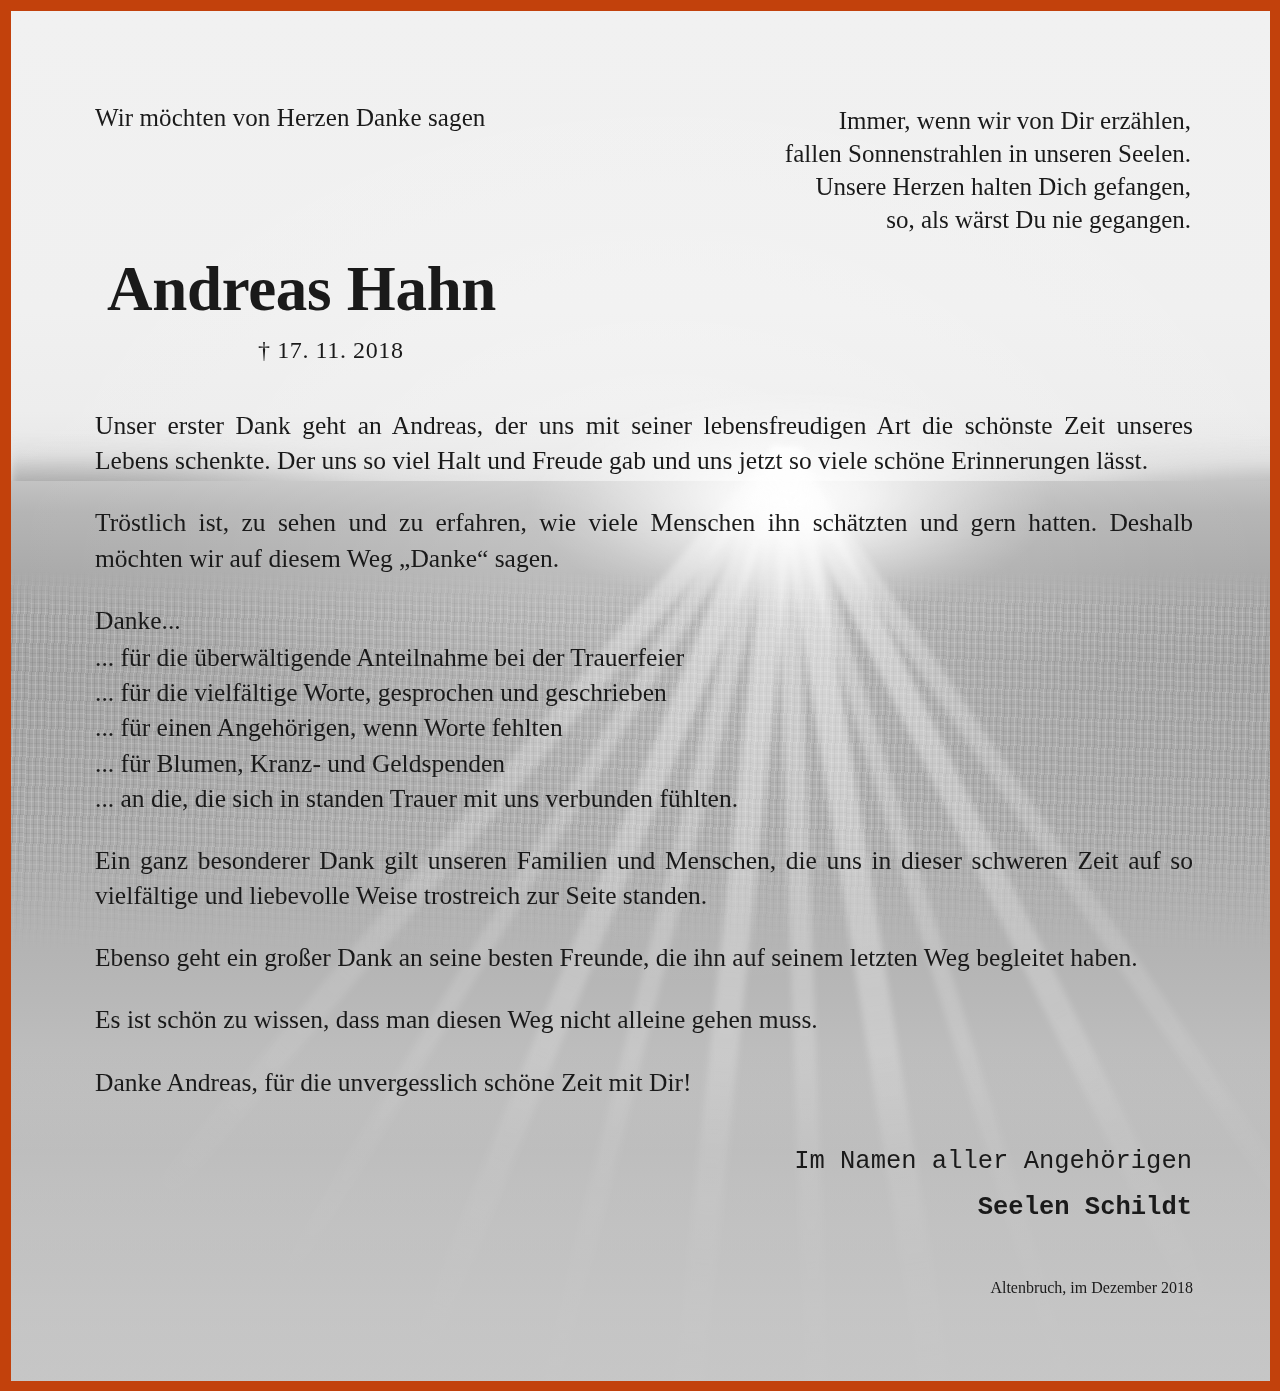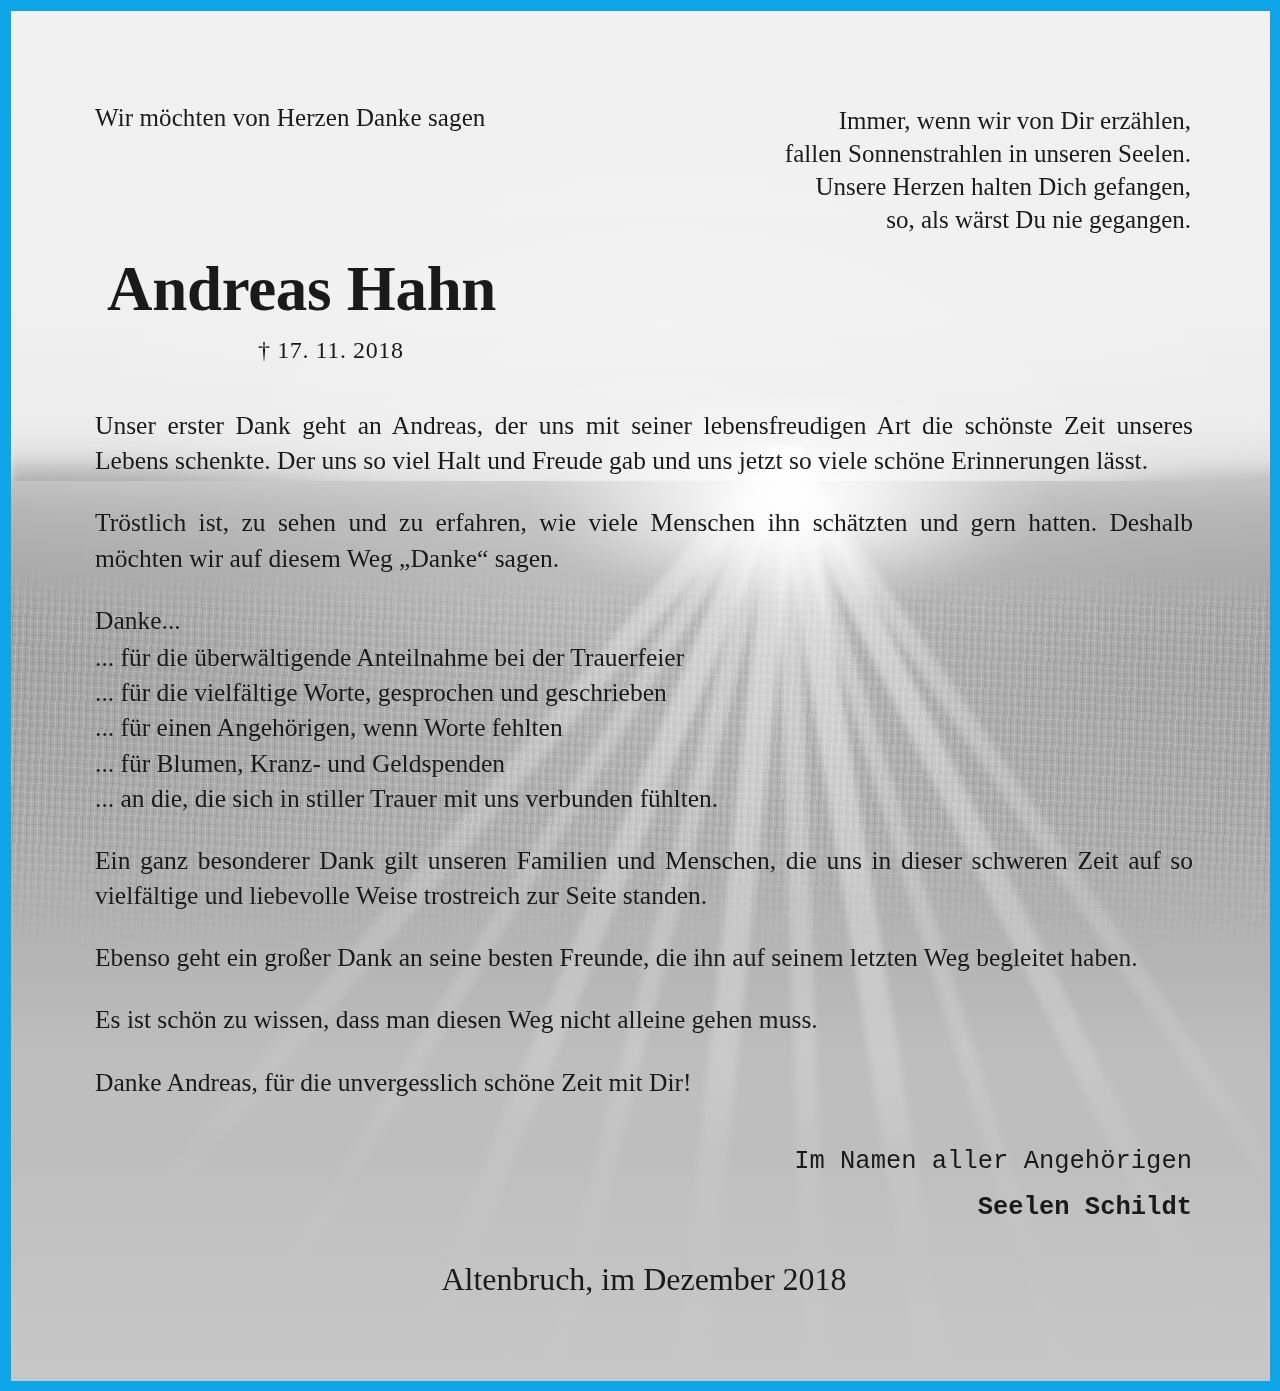--- a/index.html
+++ b/index.html
@@ -9,21 +9,21 @@
   }
   body {
     font-family: "Liberation Serif", "DejaVu Serif", serif;
   }
 
   #notice {
     position: relative;
     width: 1280px;
     height: 1391px;
     box-sizing: border-box;
-    background: #0ea5e9;
+    background: #c2410c;
     padding: 11px 10px 10px 11px;
     overflow: hidden;
   }
 
   #canvas {
     position: relative;
     width: 100%;
     height: 100%;
     overflow: hidden;
     background: #c9c9c9;
@@ -238,23 +238,23 @@
     line-height: 1.45;
     padding-right: 1px;
     font-family: Liberation Mono, monospace;
   }
   .signature .sig-name {
     font-weight: bold;
     margin-top: 9px;
   }
 
   .place-date {
-    margin-top: 34px;
-    font-size: 32px;
-    text-align: center;
+    margin-top: 52px;
+    font-size: 16px;
+    text-align: right;
   }
 </style>
 </head>
 <body>
 
 <div id="notice">
   <div id="canvas">
 
     <div class="bg-layer bg-sky"></div>
     <div class="bg-layer bg-hill-left"></div>
@@ -299,21 +299,21 @@
 
         <div class="para">Unser erster Dank geht an Andreas, der uns mit seiner lebensfreudigen Art die schönste Zeit unseres Lebens schenkte. Der uns so viel Halt und Freude gab und uns jetzt so viele schöne Erinnerungen lässt.</div>
         <div class="para">Tröstlich ist, zu sehen und zu erfahren, wie viele Menschen ihn schätzten und gern hatten. Deshalb möchten wir auf diesem Weg „Danke“ sagen.</div>
 
         <div class="danke-list">
           <div class="lead item">Danke...</div>
           <div class="item">... für die überwältigende Anteilnahme bei der Trauerfeier</div>
           <div class="item">... für die vielfältige Worte, gesprochen und geschrieben</div>
           <div class="item">... für einen Angehörigen, wenn Worte fehlten</div>
           <div class="item">... für Blumen, Kranz- und Geldspenden</div>
-          <div class="item">... an die, die sich in stiller Trauer mit uns verbunden fühlten.</div>
+          <div class="item">... an die, die sich in standen Trauer mit uns verbunden fühlten.</div>
         </div>
 
         <div class="para">Ein ganz besonderer Dank gilt unseren Familien und Menschen, die uns in dieser schweren Zeit auf so vielfältige und liebevolle Weise trostreich zur Seite standen.</div>
         <div class="para">Ebenso geht ein großer Dank an seine besten Freunde, die ihn auf seinem letzten Weg begleitet haben.</div>
         <div class="para para-left">Es ist schön zu wissen, dass man diesen Weg nicht alleine gehen muss.</div>
         <div class="para para-left">Danke Andreas, für die unvergesslich schöne Zeit mit Dir!</div>
 
       </div>
 
       <div class="signature">

